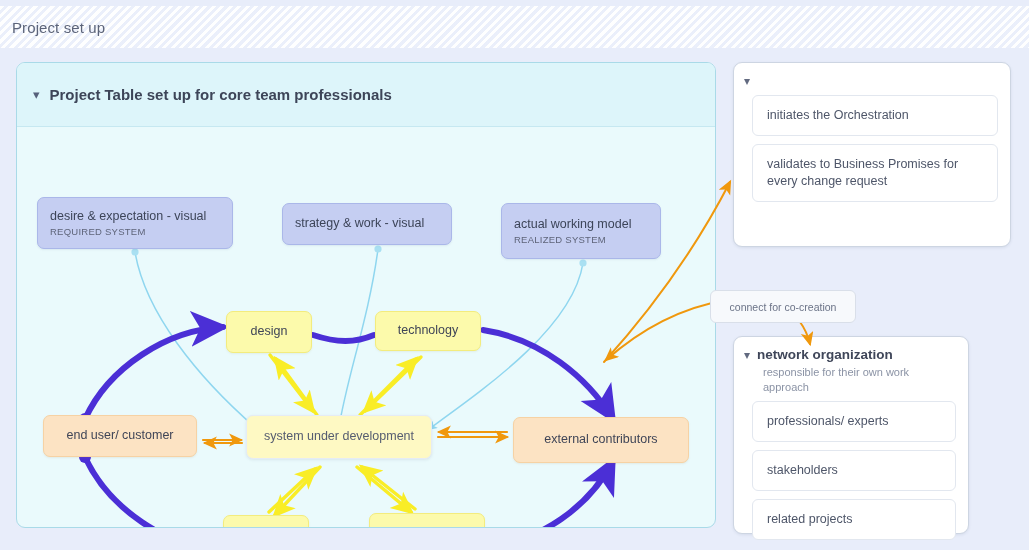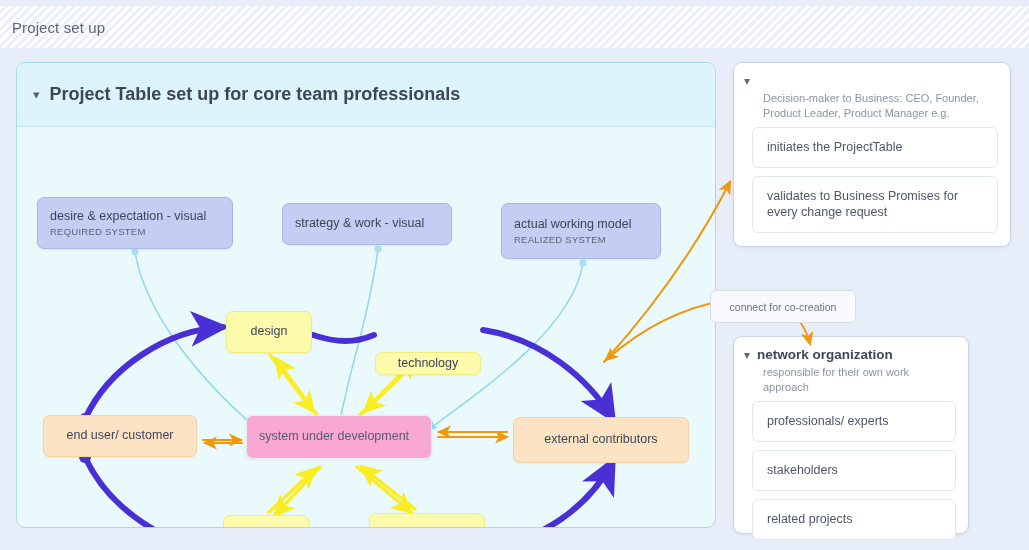--- a/index.html
+++ b/index.html
@@ -47,21 +47,21 @@
     background: #ddf5fa;
     border-bottom: 1px solid #c6e8f1;
     display: flex; align-items: center;
   }
   .canvas-head .chev {
     margin-left: 16px; margin-right: 10px;
     color: #56607a;
     font-size: 13px; line-height: 1;
   }
   .canvas-head-title {
-    font-size: 18px; font-weight: bold; color: #3d4558;
+    font-size: 15px; font-weight: bold; color: #3d4558;
   }
 
   .canvas-body {
     position: absolute;
     left: 0; top: 64px; right: 0; bottom: 0;
   }
   .canvas-svg {
     position: absolute; left: 0; top: 0;
     width: 700px; height: 402px;
   }
@@ -91,32 +91,32 @@
     box-shadow: 0 1px 2px rgba(150,145,60,.10);
   }
   .node.yel .n-title { text-align: center; }
   .node.org {
     background: #fce3c3; border: 1px solid #f6d2a4;
     align-items: center; justify-content: center;
     box-shadow: 0 1px 2px rgba(170,130,70,.12);
   }
   .node.org .n-title { text-align: center; }
   .node.white {
-    background: #f9a8d4; border: 1px solid #e6ecf4;
-    align-items: flex-start; justify-content: center;
+    background: #fef9c3; border: 1px solid #e6ecf4;
+    align-items: center; justify-content: center;
     box-shadow: 0 1px 3px rgba(90,100,130,.13);
   }
   .node.white .n-title { color: #555c70; text-align: center; }
 
   
   #n-desire      { left: 20px;  top: 72px;  width: 196px; height: 52px; }
   #n-strategy    { left: 265px; top: 78px;  width: 170px; height: 42px; }
   #n-actual      { left: 484px; top: 78px;  width: 160px; height: 56px; }
   #n-design      { left: 209px; top: 186px; width: 86px;  height: 42px; }
-  #n-technology  { left: 358px; top: 186px; width: 106px; height: 23px; margin-top: 41px; }
+  #n-technology  { left: 358px; top: 186px; width: 106px; height: 40px; }
   #n-enduser     { left: 26px;  top: 290px; width: 154px; height: 42px; }
   #n-system      { left: 229px; top: 290px; width: 186px; height: 44px; }
   #n-external    { left: 496px; top: 292px; width: 176px; height: 46px; }
   #n-quality     { left: 206px; top: 390px; width: 86px;  height: 44px; }
   #n-orchestr    { left: 352px; top: 388px; width: 116px; height: 44px; }
 
   
   .float-label {
     position: absolute;
     left: 710px; top: 290px;
@@ -291,23 +291,22 @@
 </svg>
 
 <div class="float-label">
   <span>connect for co-creation</span>
 </div>
 
 <div class="panel" id="panel-founder">
   <div class="panel-head">
     <span class="chev">▾</span>
   </div>
-  <div class="panel-sub">Decision-maker to Business: CEO, Founder, Product Leader, Product Manager e.g.</div>
   <div class="panel-items">
-    <div class="panel-item">initiates the ProjectTable</div>
+    <div class="panel-item">initiates the Orchestration</div>
     <div class="panel-item">validates to Business Promises for every change request</div>
   </div>
 </div>
 
 <div class="panel" id="panel-network">
   <div class="panel-head">
     <span class="chev">▾</span>
     <span class="panel-title">network organization</span>
   </div>
   <div class="panel-sub">responsible for their own work approach</div>

